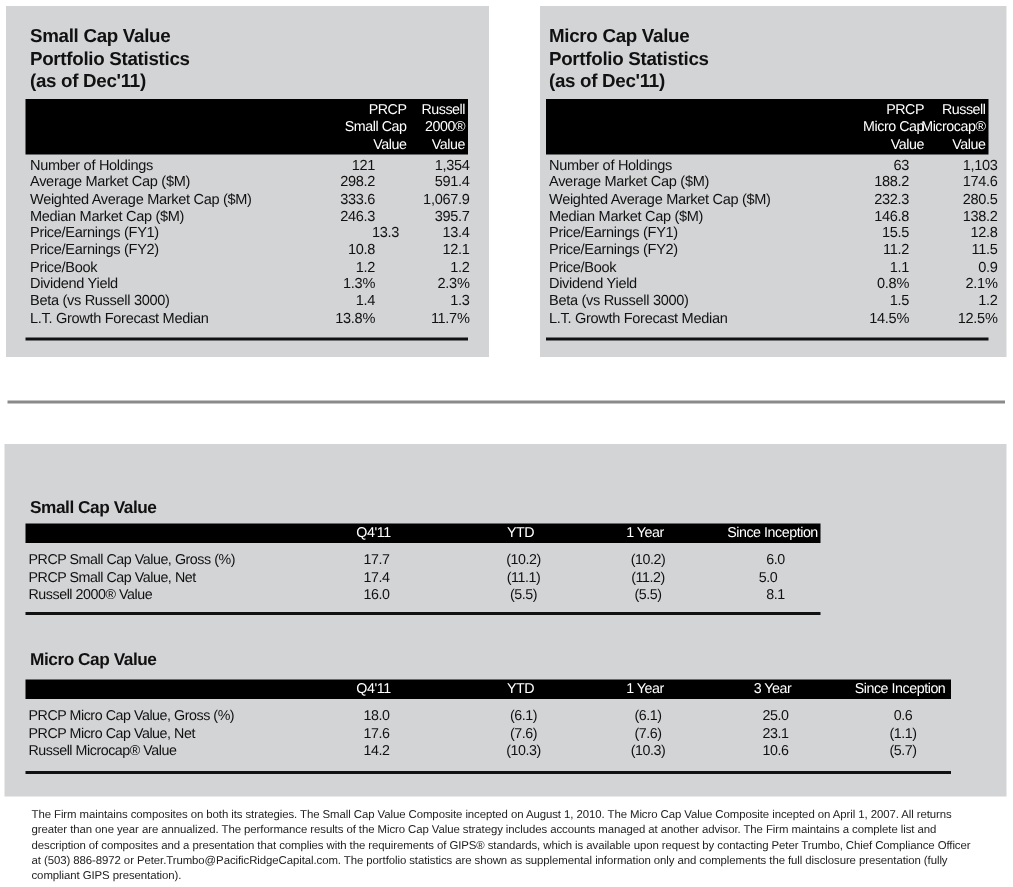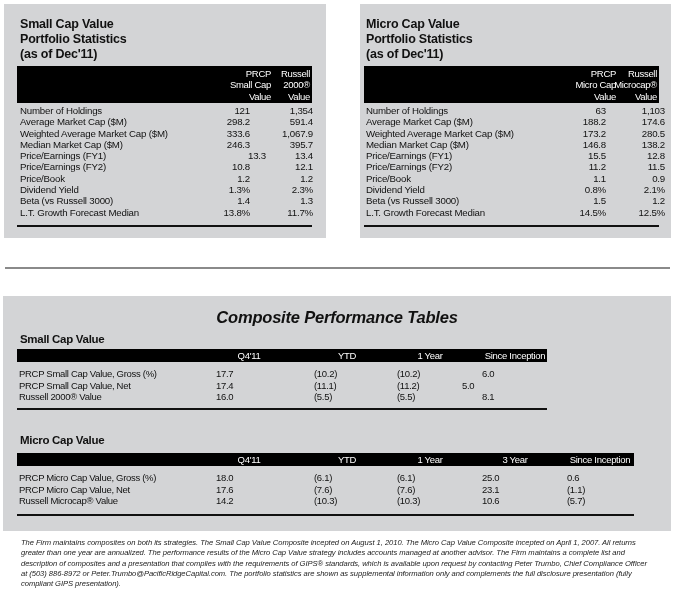--- a/index.html
+++ b/index.html
@@ -26,24 +26,24 @@
   .sep { position: absolute; left: 5px; top: 267px; width: 665px; height: 2px; background: #8a8a8a; }
 
   #box-perf { left: 3px; top: 296px; width: 668px; height: 235px; }
   .perf-title { position: absolute; left: 0; width: 668px; top: 12px; text-align: center; font-size: 16.5px; font-weight: bold; font-style: italic; letter-spacing: -0.2px; }
   .sec-title { position: absolute; left: 17px; font-size: 11.5px; font-weight: bold; letter-spacing: -0.3px; }
   .perf-hdr { position: absolute; left: 14px; height: 13px; background: #000; color: #fff; font-size: 9.5px; line-height: 13px; letter-spacing: -0.3px; }
   .perf-hdr .c { position: absolute; top: 0; text-align: center; }
   .perf-rows { position: absolute; left: 16px; font-size: 9.5px; line-height: 11.7px; letter-spacing: -0.3px; }
   .perf-row { position: relative; height: 11.7px; }
   .perf-row .lbl { position: absolute; left: 0; white-space: nowrap; }
-  .perf-row .c { position: absolute; text-align: left; width: 70px; }
+  .perf-row .c { position: absolute; text-align: center; width: 70px; }
   .perf-rule { position: absolute; left: 14px; height: 2px; background: #111; }
 
-  .footnote { position: absolute; left: 21px; top: 538px; width: 630px; font-size: 7.6px; line-height: 10.3px; font-style: italic; color: #222; letter-spacing: -0.05px; }
+  .footnote { position: absolute; left: 21px; top: 538px; width: 630px; font-size: 7.6px; line-height: 10.3px; color: #222; letter-spacing: -0.05px; }
 </style>
 </head>
 <body>
 
 <div class="box" id="box-small">
   <div class="stats-title">
     <div>Small Cap Value</div>
     <div>Portfolio Statistics</div>
     <div>(as of Dec'11)</div>
   </div>
@@ -138,21 +138,21 @@
         <span class="v" style="left:180px">63</span>
         <span class="v" style="left:239px">1,103</span>
       </div>
       <div class="stats-row">
         <span class="lbl">Average Market Cap ($M)</span>
         <span class="v" style="left:180px">188.2</span>
         <span class="v" style="left:239px">174.6</span>
       </div>
       <div class="stats-row">
         <span class="lbl">Weighted Average Market Cap ($M)</span>
-        <span class="v" style="left:180px">173.2</span>
+        <span class="v" style="left:180px">232.3</span>
         <span class="v" style="left:239px">280.5</span>
       </div>
       <div class="stats-row">
         <span class="lbl">Median Market Cap ($M)</span>
         <span class="v" style="left:180px">146.8</span>
         <span class="v" style="left:239px">138.2</span>
       </div>
       <div class="stats-row">
         <span class="lbl">Price/Earnings (FY1)</span>
         <span class="v" style="left:180px">15.5</span>
@@ -183,21 +183,20 @@
         <span class="v" style="left:180px">14.5%</span>
         <span class="v" style="left:239px">12.5%</span>
       </div>
     </div>
   <div class="end-rule"></div>
 </div>
 
 <div class="sep"></div>
 
 <div class="box" id="box-perf">
-  <div class="perf-title">Composite Performance Tables</div>
 
   <div class="sec-title" style="top:37px;">Small Cap Value</div>
   <div class="perf-hdr" id="small-perf-hdr" style="top:53px;width:530px;">
       <span class="c" style="left: 192px; width: 80px;">Q4'11</span>
       <span class="c" style="left: 290px; width: 80px;">YTD</span>
       <span class="c" style="left: 373px; width: 80px;">1 Year</span>
       <span class="c" style="left: 458px; width: 80px;">Since Inception</span>
     </div>
   <div class="perf-rows" id="small-perf-rows" style="top:72px;">
       <div class="perf-row">
@@ -205,21 +204,21 @@
         <span class="c" style="left:197px">17.7</span>
         <span class="c" style="left:295px">(10.2)</span>
         <span class="c" style="left:378px">(10.2)</span>
         <span class="c" style="left:463px">6.0</span>
       </div>
       <div class="perf-row">
         <span class="lbl">PRCP Small Cap Value, Net</span>
         <span class="c" style="left:197px">17.4</span>
         <span class="c" style="left:295px">(11.1)</span>
         <span class="c" style="left:378px">(11.2)</span>
-        <span class="c" style="left:443px">5.0</span>
+        <span class="c" style="left:458px">5.0</span>
       </div>
       <div class="perf-row">
         <span class="lbl">Russell 2000® Value</span>
         <span class="c" style="left:197px">16.0</span>
         <span class="c" style="left:295px">(5.5)</span>
         <span class="c" style="left:378px">(5.5)</span>
         <span class="c" style="left:463px">8.1</span>
       </div>
     </div>
   <div class="perf-rule" style="top:112px;width:530px;"></div>

